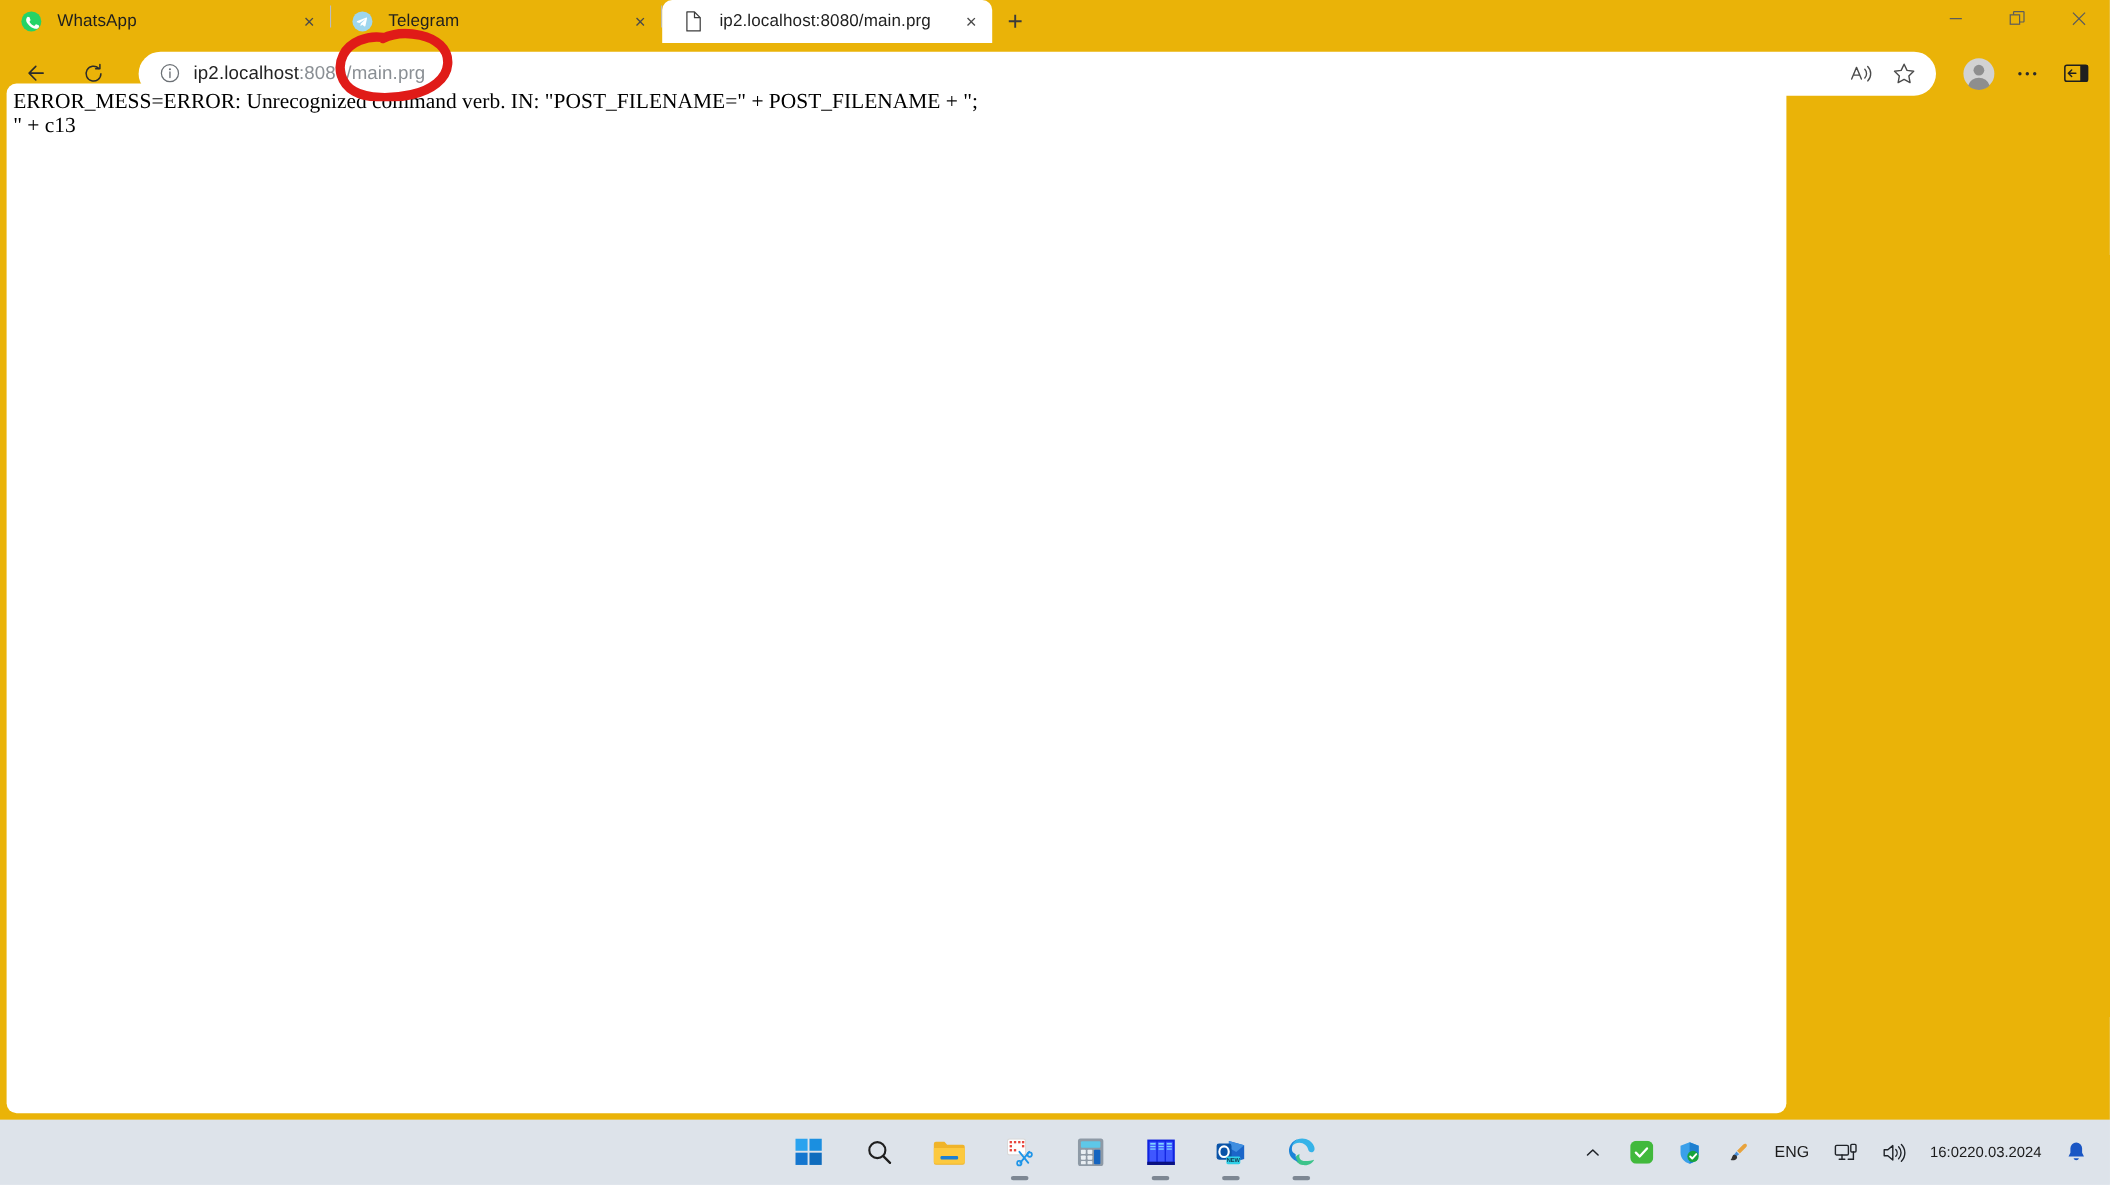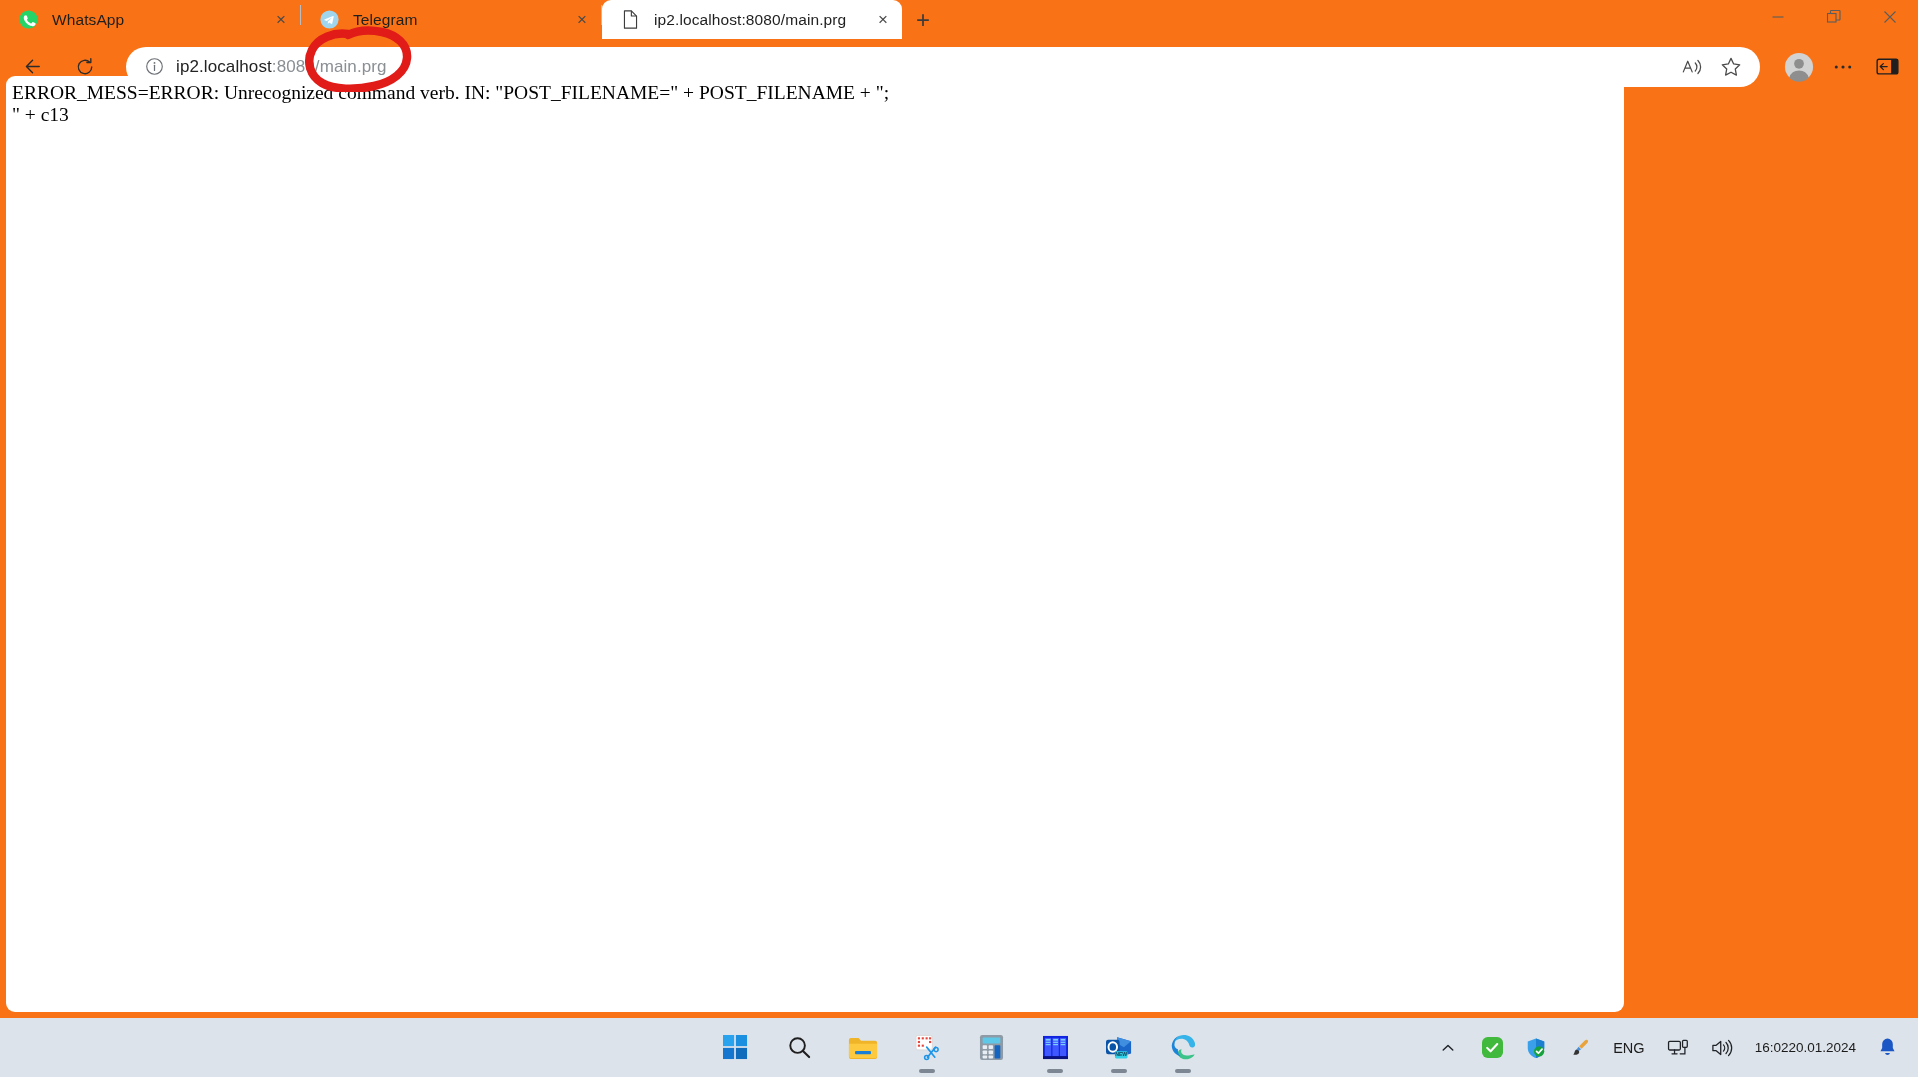--- a/index.html
+++ b/index.html
@@ -13,21 +13,21 @@
   body {
     background: #dfe4ea;
   }
 
   
   .browser {
     position: absolute;
     left: 0; top: 0;
     width: 1918px;
     height: 1018px;
-    background: #f97316;
+    background: #eab308;
   }
 
   
   .tabstrip {
     position: absolute;
     left: 0; top: 0;
     width: 1918px;
     height: 39px;
     display: flex;
     align-items: flex-end;
@@ -569,21 +569,21 @@
       <svg width="22" height="20" viewBox="0 0 24 22">
         <path d="M2 8h3.6L10.6 3.8v14.4L5.6 14H2z" fill="none" stroke="#1f2328" stroke-width="1.4" stroke-linejoin="round"></path>
         <path d="M13.6 7.6a5 5 0 0 1 0 6.8" fill="none" stroke="#1f2328" stroke-width="1.4" stroke-linecap="round"></path>
         <path d="M16.4 5a8.6 8.6 0 0 1 0 12" fill="none" stroke="#1f2328" stroke-width="1.4" stroke-linecap="round"></path>
         <path d="M19.2 2.6a12 12 0 0 1 0 16.8" fill="none" stroke="#1f2328" stroke-width="1.4" stroke-linecap="round"></path>
       </svg>
     </div>
 
     <div class="clock">
       <span>16:02</span>
-      <span>20.01.2024</span>
+      <span>20.03.2024</span>
     </div>
 
     <div class="tray-item">
       <svg width="19" height="21" viewBox="0 0 20 22">
         <path d="M10 1.6a5.6 5.6 0 0 0-5.6 5.6v4.2L2.6 15h14.8l-1.8-3.6V7.2A5.6 5.6 0 0 0 10 1.6z" fill="#1a56c4"></path>
         <path d="M7.4 16.8a2.7 2.7 0 0 0 5.2 0z" fill="#1a56c4"></path>
       </svg>
     </div>
   </div>
 </div>

